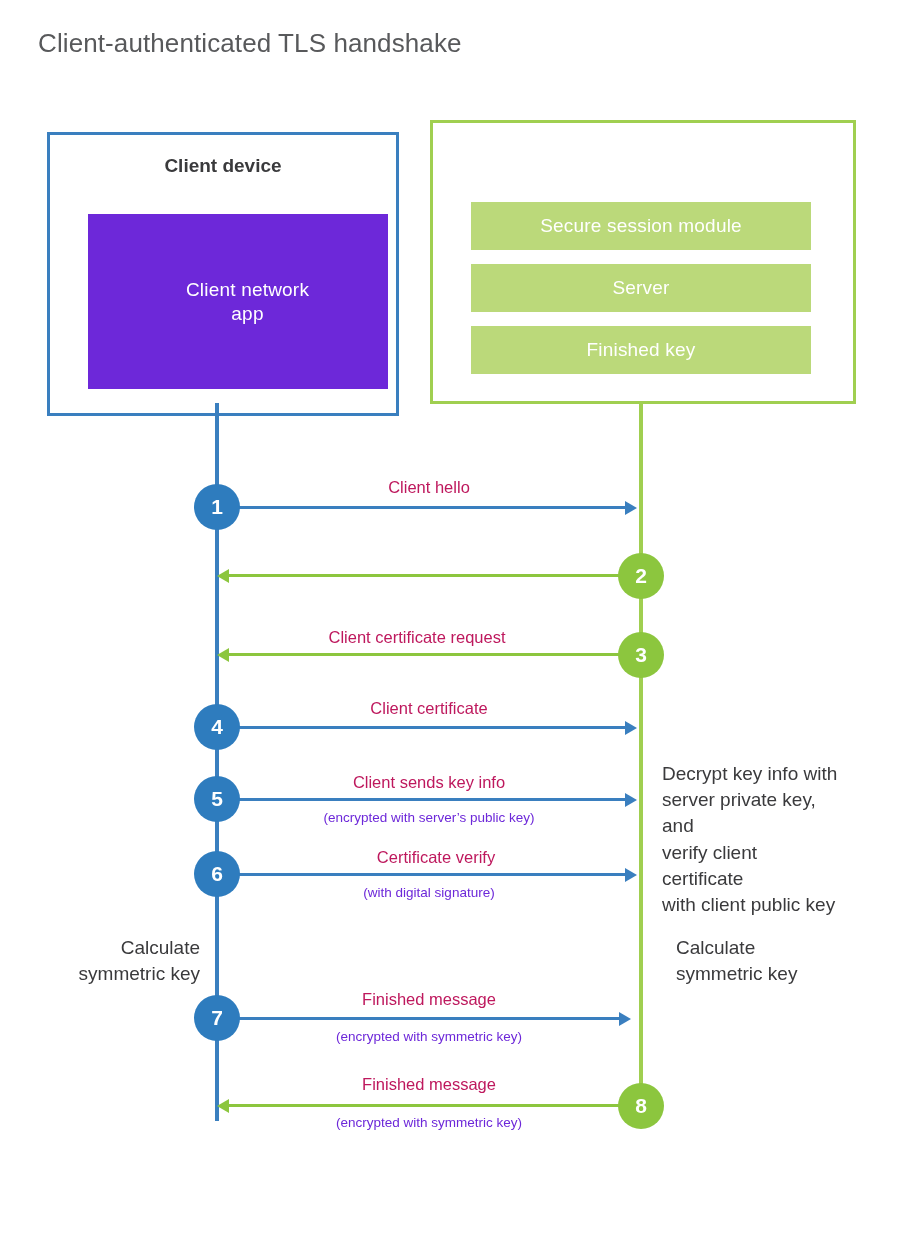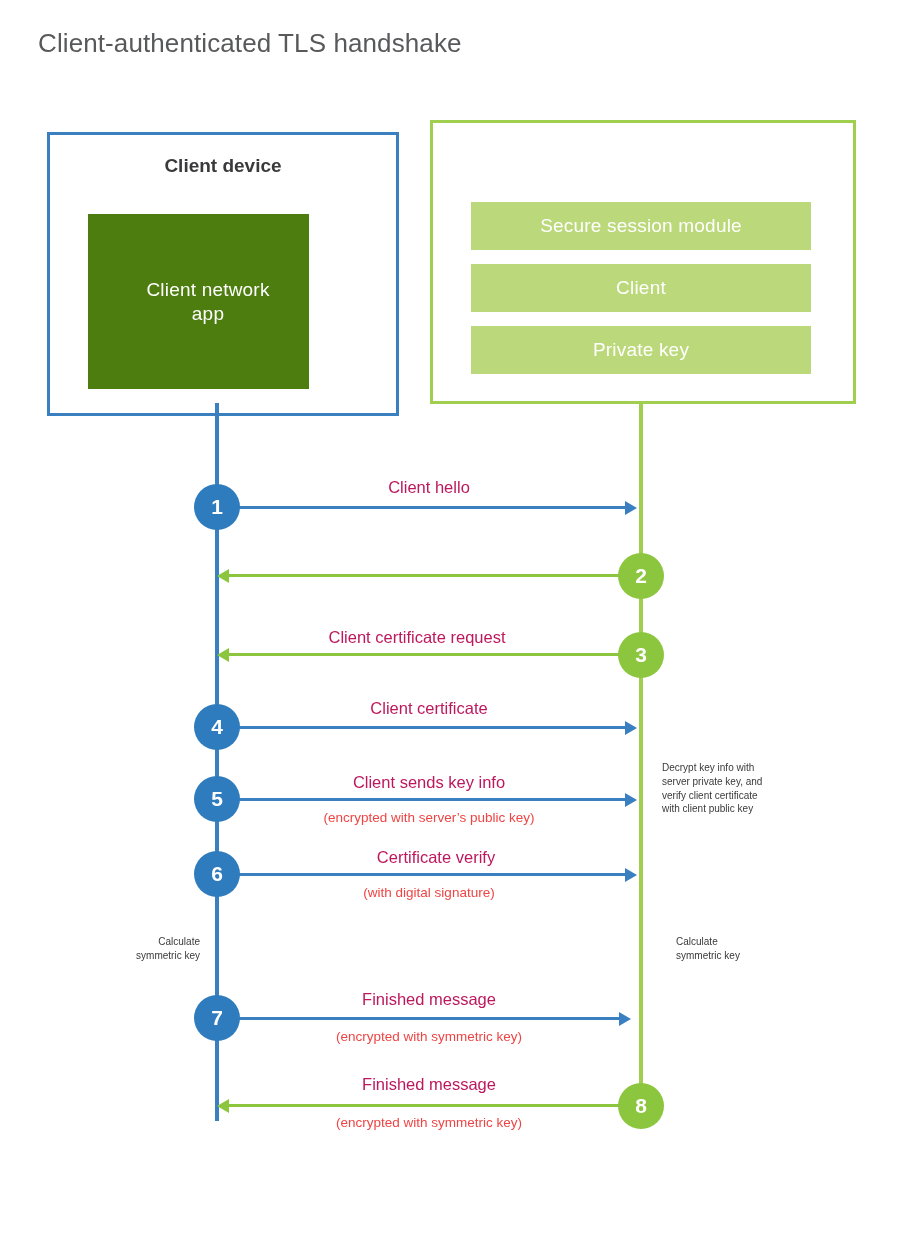--- a/index.html
+++ b/index.html
@@ -74,23 +74,23 @@
     text-align: center;
     color: #ffffff;
     font-size: 19px;
     font-weight: 400;
     line-height: 1.22;
     letter-spacing: 0.2px;
   }
   .client-app {
     left: 38px;
     top: 79px;
-    width: 221px;
+    width: 300px;
     height: 175px;
-    background: #4d7c0f;
+    background: #6d28d9;
     white-space: pre-line;
     padding-left: 19px;
   }
   .server-item {
     left: 38px;
     width: 340px;
     height: 48px;
     background: #bbd97a;
   }
   .server-item.i0 { top: 79px; }
@@ -152,28 +152,28 @@
     position: absolute;
     text-align: center;
     font-size: 16.5px;
     color: #be185d;
     white-space: nowrap;
   }
   .msg-sublabel {
     position: absolute;
     text-align: center;
     font-size: 13.5px;
-    color: #ef4444;
+    color: #6d28d9;
     white-space: nowrap;
   }
 
   
   .side-note {
     position: absolute;
-    font-size: 10px;
+    font-size: 19px;
     line-height: 1.38;
     color: #3a3a3c;
     white-space: pre-line;
   }
   .side-note.right-align { text-align: right; }
   .side-note.left-align  { text-align: left; }
 </style>
 </head>
 <body>
 
@@ -182,22 +182,22 @@
   <div class="page-title">Client-authenticated TLS handshake</div>
 
   <div class="party-box client">
     <div class="party-title">Client device</div>
     <div class="inner-block client-app">Client network
 app</div>
   </div>
 
   <div class="party-box server">
     <div class="inner-block server-item i0">Secure session module</div>
-    <div class="inner-block server-item i1">Client</div>
-    <div class="inner-block server-item i2">Private key</div>
+    <div class="inner-block server-item i1">Server</div>
+    <div class="inner-block server-item i2">Finished key</div>
   </div>
 
   <div class="lifeline client"></div>
   <div class="lifeline server"></div>
 
   <div class="msg-label" style="left:217px; top:478px; width:424px;">Client hello</div>
   <div class="arrow-line blue" style="left:217px; top:506px; width:410px;"></div>
   <div class="arrow-head right blue" style="left:625px; top:501px;"></div>
   <div class="step-circle blue" style="left:194px; top:484px;">1</div>
 

